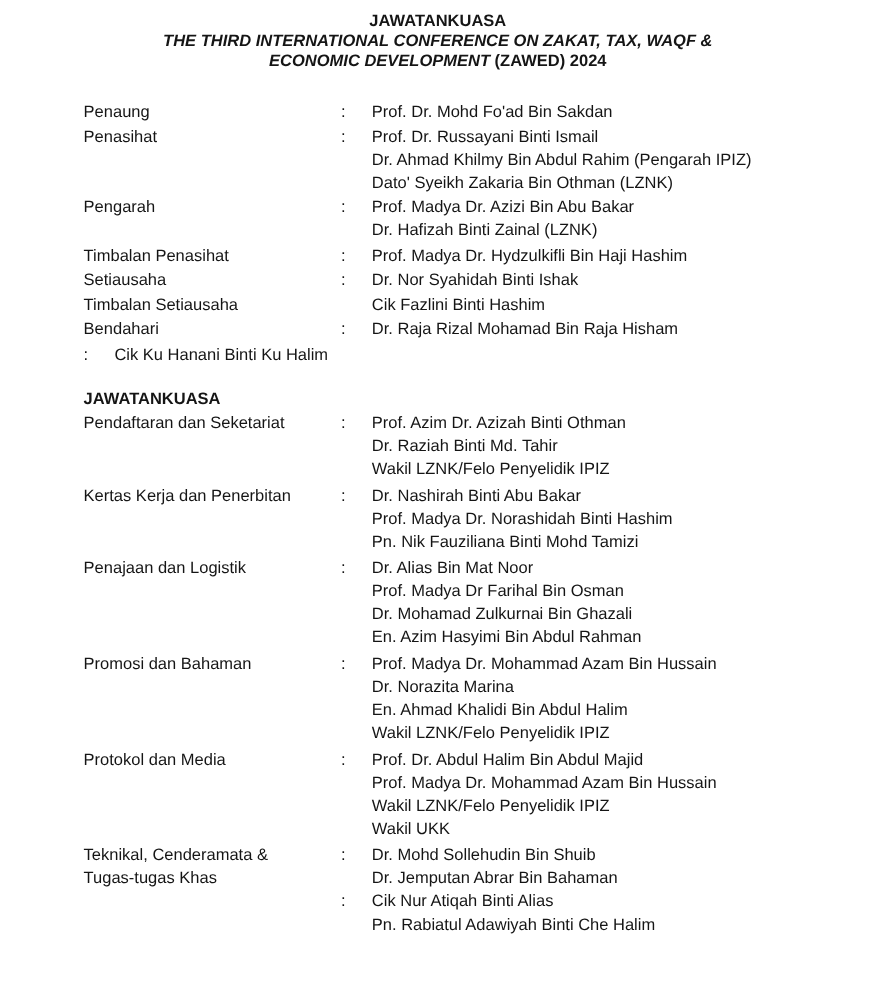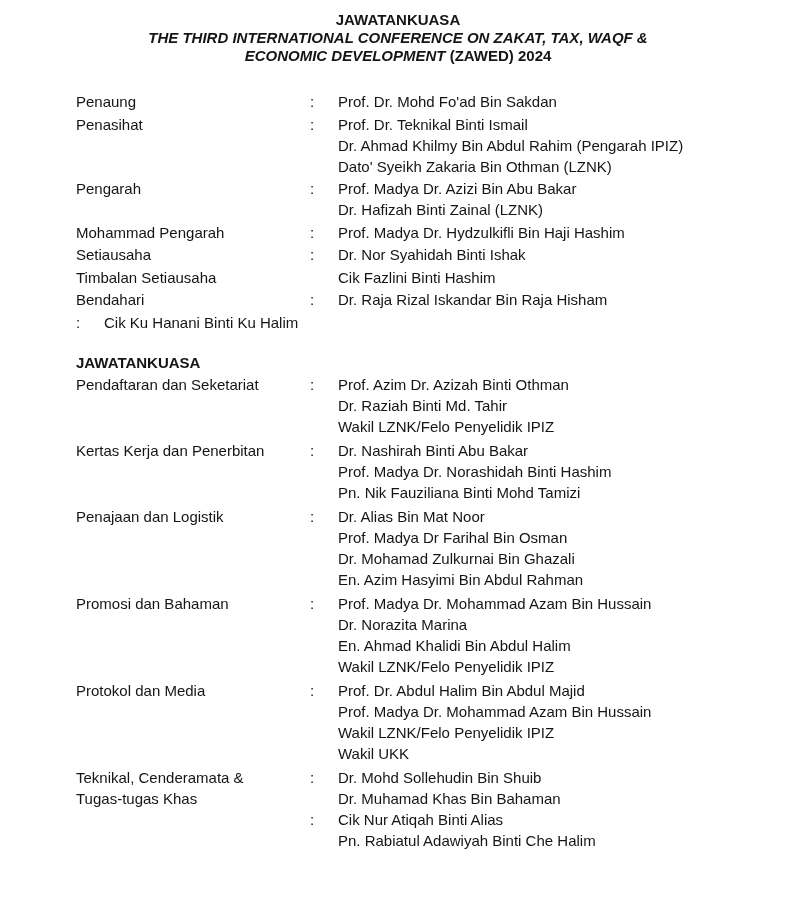--- a/index.html
+++ b/index.html
@@ -79,21 +79,21 @@
         </div>
       </div>
       <div class="group">
         <div class="label-cell">
           <div>Penasihat</div>
         </div>
         <div>
           <div class="entry">
             <div class="colon-cell">:</div>
             <div class="names-cell">
-              <div>Prof. Dr. Teknikal Binti Ismail</div>
+              <div>Prof. Dr. Russayani Binti Ismail</div>
               <div>Dr. Ahmad Khilmy Bin Abdul Rahim (Pengarah IPIZ)</div>
               <div>Dato' Syeikh Zakaria Bin Othman (LZNK)</div>
             </div>
           </div>
         </div>
       </div>
       <div class="group">
         <div class="label-cell">
           <div>Pengarah</div>
         </div>
@@ -102,21 +102,21 @@
             <div class="colon-cell">:</div>
             <div class="names-cell">
               <div>Prof. Madya Dr. Azizi Bin Abu Bakar</div>
               <div>Dr. Hafizah Binti Zainal (LZNK)</div>
             </div>
           </div>
         </div>
       </div>
       <div class="group">
         <div class="label-cell">
-          <div>Mohammad Pengarah</div>
+          <div>Timbalan Penasihat</div>
         </div>
         <div>
           <div class="entry">
             <div class="colon-cell">:</div>
             <div class="names-cell">
               <div>Prof. Madya Dr. Hydzulkifli Bin Haji Hashim</div>
             </div>
           </div>
         </div>
       </div>
@@ -147,21 +147,21 @@
         </div>
       </div>
       <div class="group">
         <div class="label-cell">
           <div>Bendahari</div>
         </div>
         <div>
           <div class="entry">
             <div class="colon-cell">:</div>
             <div class="names-cell">
-              <div>Dr. Raja Rizal Iskandar Bin Raja Hisham</div>
+              <div>Dr. Raja Rizal Mohamad Bin Raja Hisham</div>
             </div>
           </div>
         </div>
       </div>
       <div class="group">
         <div>
           <div class="entry">
             <div class="colon-cell">:</div>
             <div class="names-cell">
               <div>Cik Ku Hanani Binti Ku Halim</div>
@@ -253,21 +253,21 @@
       <div class="group">
         <div class="label-cell">
           <div>Teknikal, Cenderamata &amp;</div>
           <div>Tugas-tugas Khas</div>
         </div>
         <div>
           <div class="entry">
             <div class="colon-cell">:</div>
             <div class="names-cell">
               <div>Dr. Mohd Sollehudin Bin Shuib</div>
-              <div>Dr. Muhamad Khas Bin Bahaman</div>
+              <div>Dr. Jemputan Abrar Bin Bahaman</div>
             </div>
           </div>
           <div class="entry">
             <div class="colon-cell">:</div>
             <div class="names-cell">
               <div>Cik Nur Atiqah Binti Alias</div>
               <div>Pn. Rabiatul Adawiyah Binti Che Halim</div>
             </div>
           </div>
         </div>

